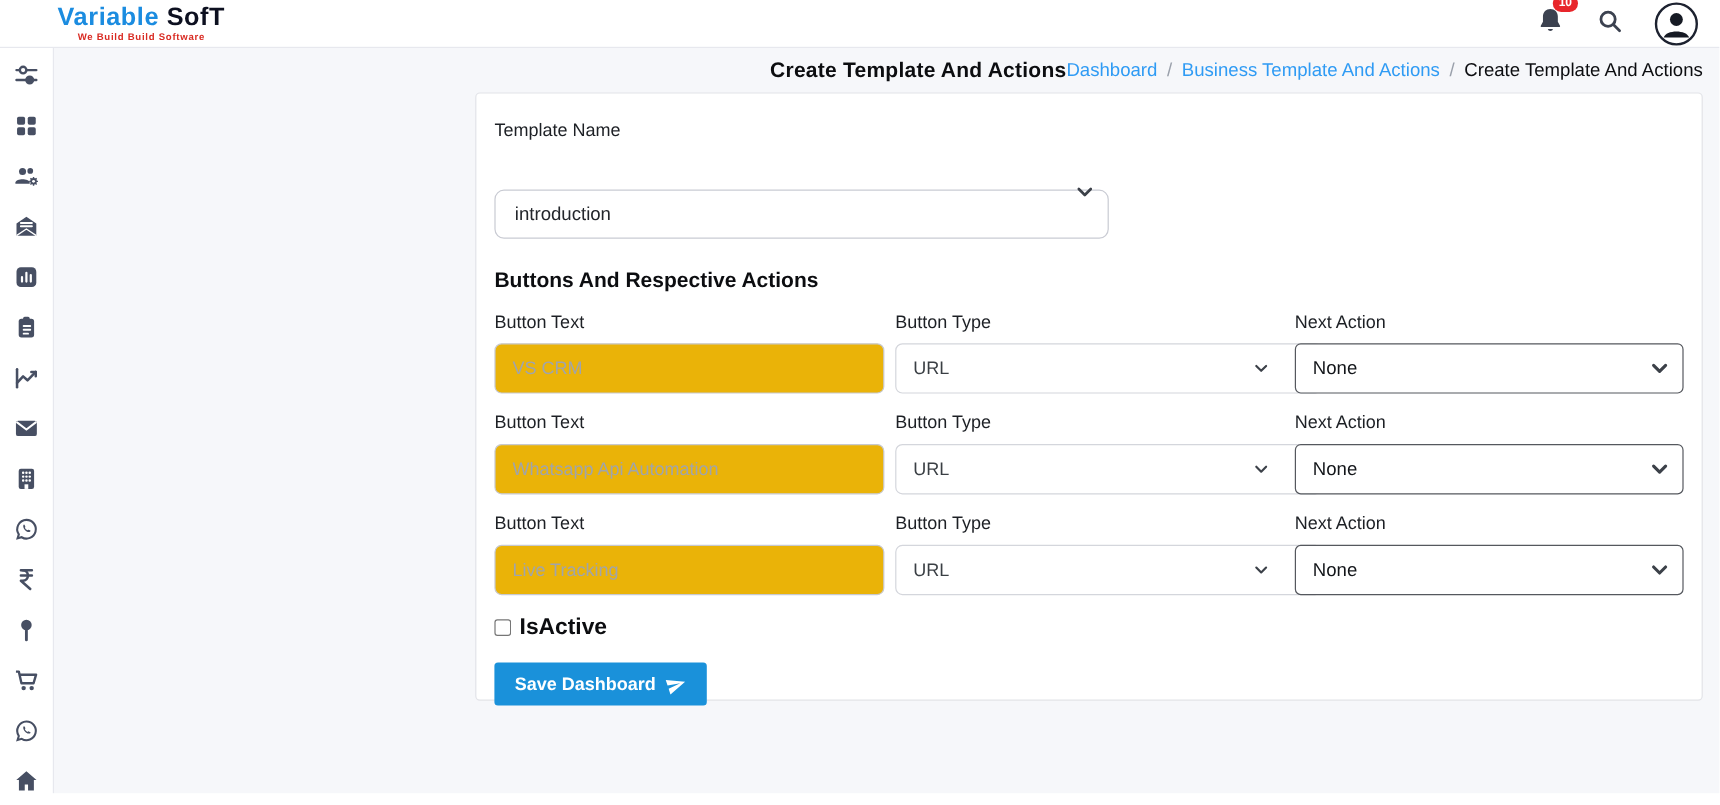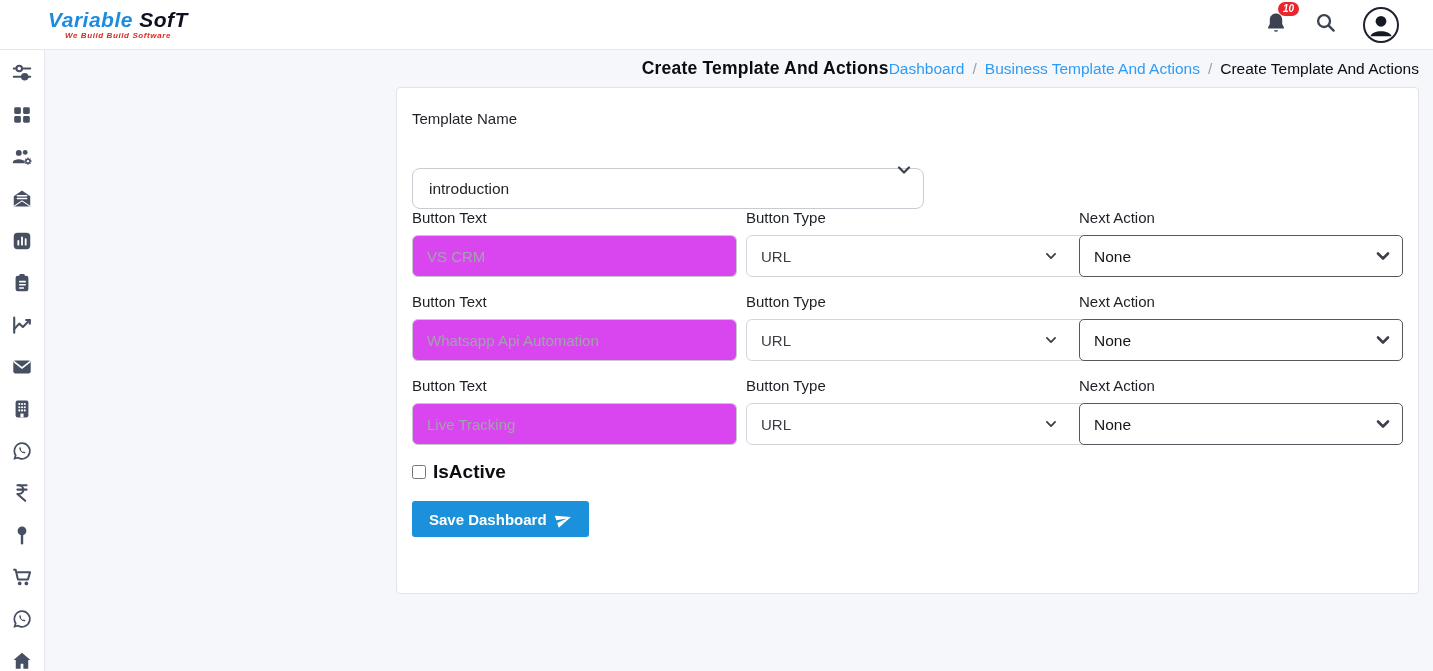--- a/index.html
+++ b/index.html
@@ -1,21 +1,21 @@
 <!DOCTYPE html>
 <html><head>
 <meta charset="utf-8">
 <style>
   * { margin:0; padding:0; box-sizing:border-box; }
   html,body { width:1433px; height:671px; overflow:hidden; background:#fff;
     font-family:"Liberation Sans", sans-serif; }
 
   
-  .header { height:50px; background:#fff; border-bottom:1px solid #e7e8ee;
-    display:flex; align-items:center; justify-content:space-between; padding:0 34px 0 48px;font-style:italic; }
+  .header { height:40px; background:#fff; border-bottom:1px solid #e7e8ee;
+    display:flex; align-items:center; justify-content:space-between; padding:0 18px 0 48px; }
   .logo { display:flex; flex-direction:column; line-height:1; cursor:pointer; }
   .logo-line { font-size:21px; font-weight:700; letter-spacing:.5px; }
   .logo-line .b1 { color:#1b8ce0; }
   .logo-line .b2 { color:#0d1020; }
   .logo-line .b3 { color:#0d1020; }
   .logo-tag { font-size:8px; font-weight:700; color:#d92b23; text-align:center;
     letter-spacing:.6px; margin-top:2px; }
   .header-right { display:flex; align-items:center; gap:26px; }
   .bell-wrap { position:relative; cursor:pointer; }
   .badge { position:absolute; top:-9px; right:-11px; background:#e8262b; color:#fff;
@@ -51,21 +51,21 @@
   .select-wrap .chev { position:absolute; right:13px; top:50%; transform:translateY(-50%);
     pointer-events:none; color:#3c4149; display:flex; }
   select { appearance:none; -webkit-appearance:none; font-family:"Liberation Sans",sans-serif; }
   .tpl-select { width:512px; height:41px; background:#fff; border:1px solid #c9cbd3;
     border-radius:8px; font-size:15.5px; color:#23262b; padding:0 30px 0 16px; cursor:pointer;margin-top:37px; }
   .section-title { font-size:17.5px; font-weight:800; color:#0c0d10; margin:24px 0 16px 0; }
 
   .grid3 { display:grid; grid-template-columns:325px 324px 324px; column-gap:9px; }
   .labels3 { margin-bottom:9px; }
   .fields3 { margin-bottom:16px; }
-  .btn-text-input { width:325px; height:42px; background:#d946ef; border:1px solid #c7c9cf;
+  .btn-text-input { width:325px; height:42px; background:#eab308; border:1px solid #c7c9cf;
     border-radius:6px; font-size:15px; padding:0 14px; color:#3a3f44;
     font-family:"Liberation Sans",sans-serif; }
   .btn-text-input::placeholder { color:#a0a4ab; }
   .type-select { width:356px; height:42px; background:#fff; border:1px solid #d4d6dc;
     border-radius:6px; font-size:15px; color:#3a3f44; padding:0 30px 0 14px; cursor:pointer; }
   .action-select { width:324px; height:42px; background:#fff; border:1px solid #55585e;
     border-radius:5px; font-size:15.5px; color:#121519; font-weight:500;
     padding:0 30px 0 14px; cursor:pointer; }
 
   .isactive-row { display:flex; align-items:center; gap:7px; margin-top:8px; }
@@ -243,20 +243,21 @@
         <select class="tpl-select">
           <option>introduction</option>
         </select>
         <span class="chev">
           <svg width="14" height="11" viewBox="0 0 14 11" fill="none" stroke="currentColor" stroke-width="2.2" stroke-linecap="round" stroke-linejoin="round">
               <path d="M2 3l5 5 5-5"></path>
             </svg>
         </span>
       </div>
 
+      <div class="section-title">Buttons And Respective Actions</div>
 
       
       <div class="grid3 labels3">
         <div class="field-label" style="margin-bottom:0">Button Text</div>
         <div class="field-label" style="margin-bottom:0">Button Type</div>
         <div class="field-label" style="margin-bottom:0">Next Action</div>
       </div>
       <div class="grid3 fields3">
         <input class="btn-text-input" placeholder="VS CRM" style="">
         <div class="select-wrap">

